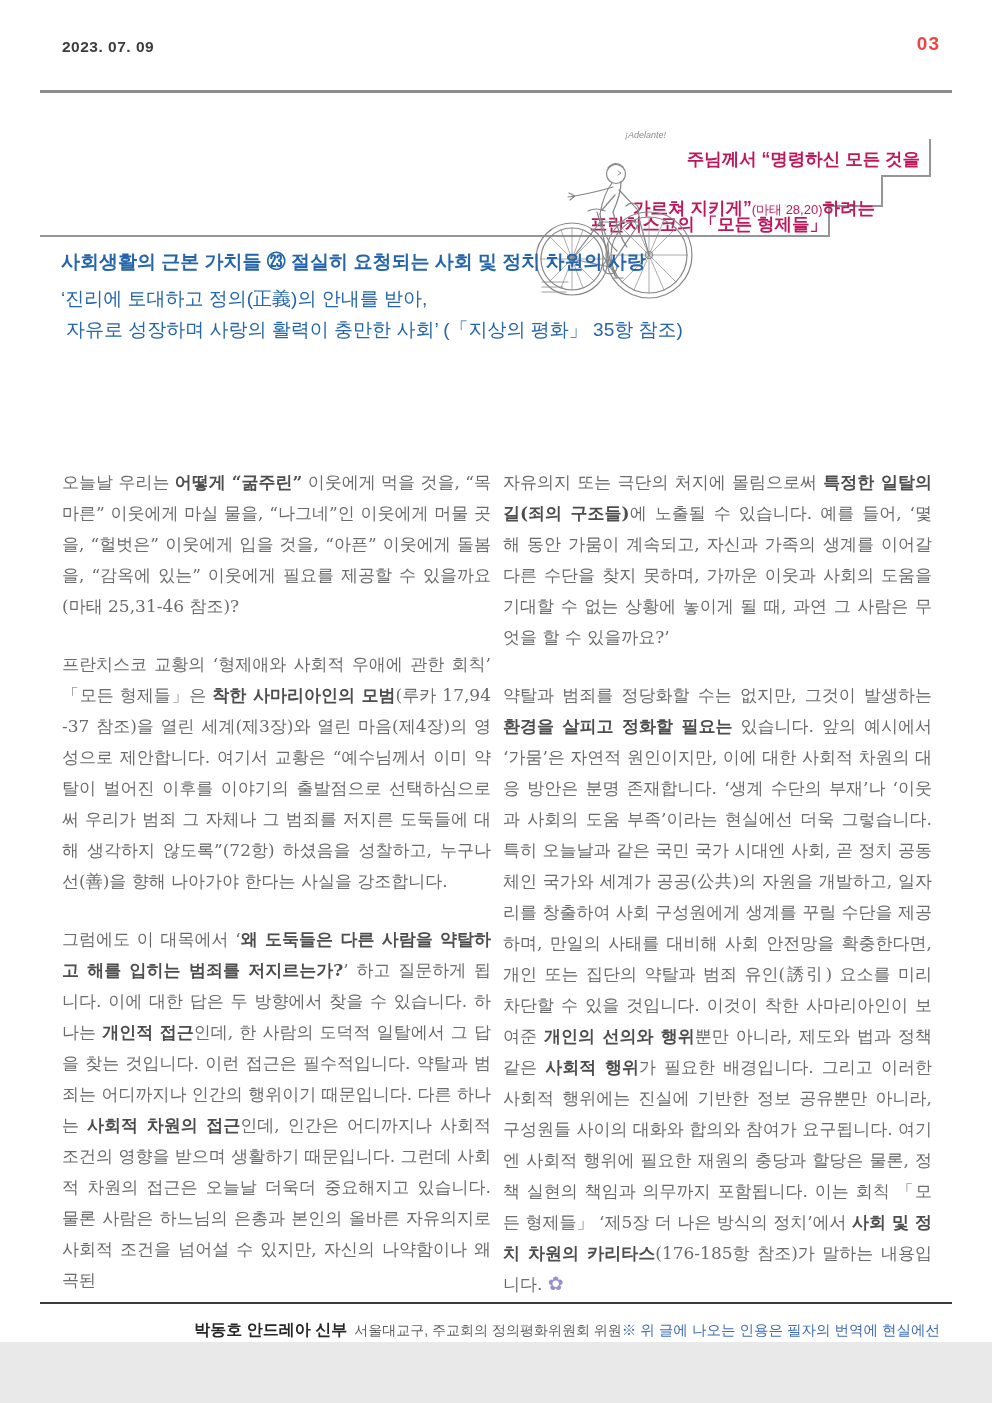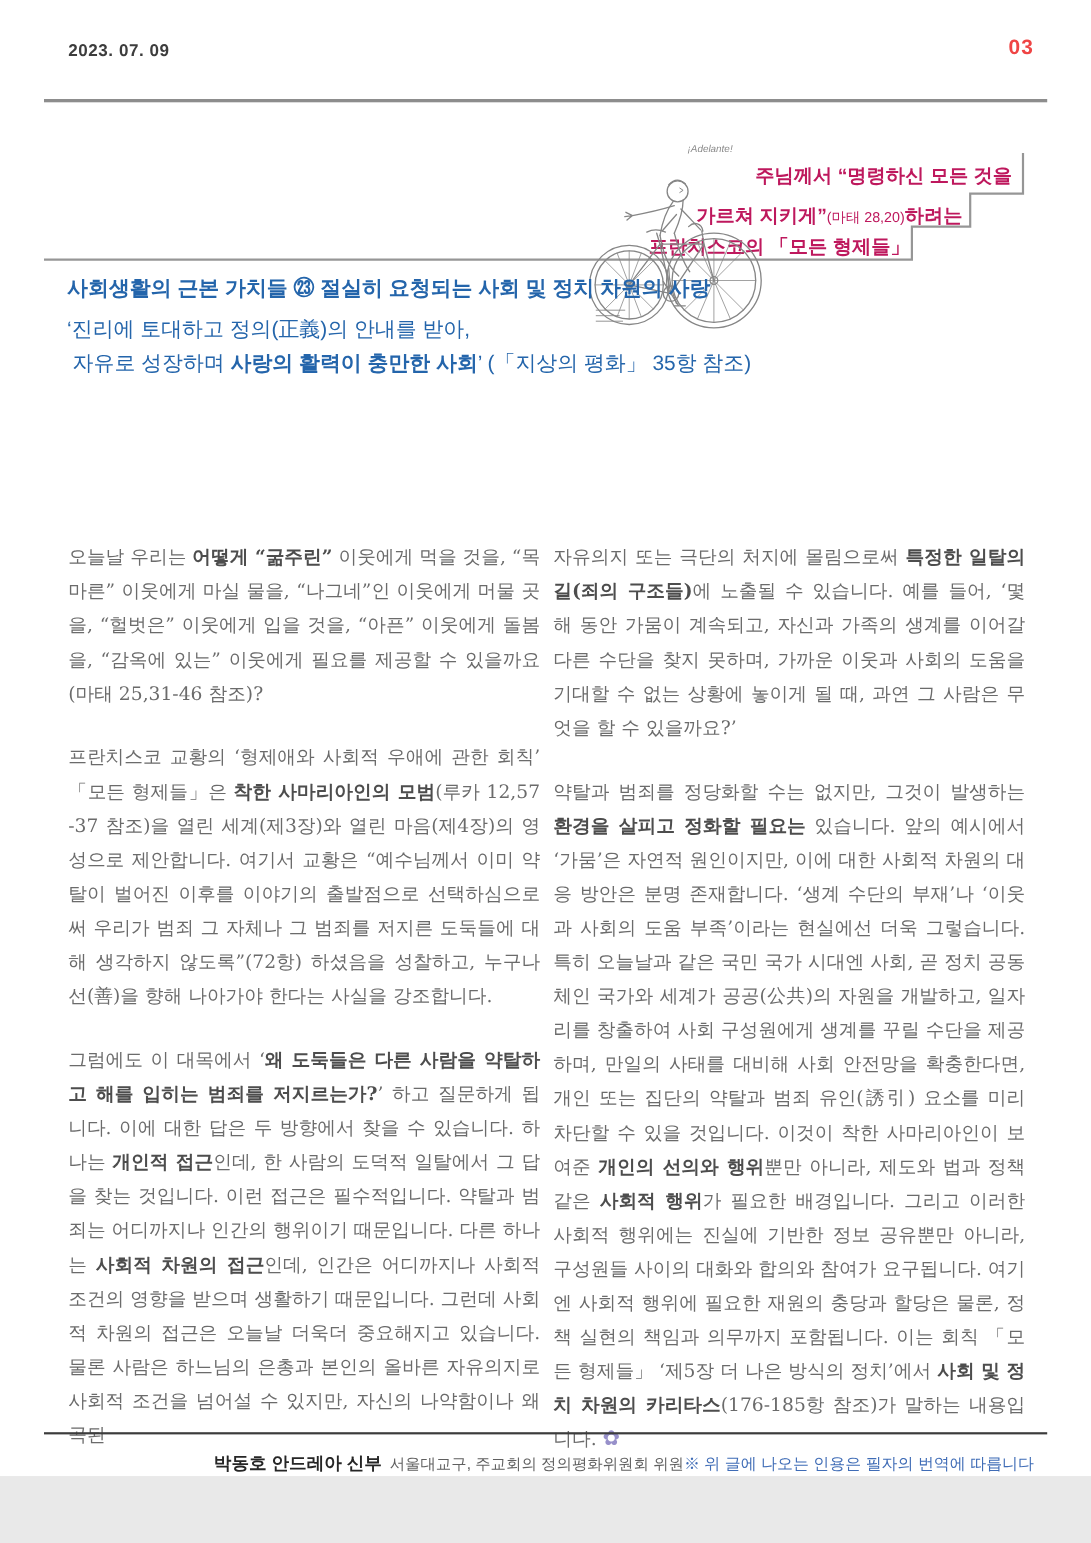--- a/index.html
+++ b/index.html
@@ -25,36 +25,36 @@
   .staircase { position:absolute; left:0; top:0; width:992px; height:320px; pointer-events:none; }
   .title {
     position:absolute; left:61px; top:191px;
     font-size:30px; font-weight:700; color:#1d5da9; letter-spacing:-0.5px; white-space:nowrap;
   }
   .callout-line {
     position:absolute; white-space:nowrap;
     font-size:17.5px; font-weight:700; color:#be185d;
   }
   .callout-l1 { top:147px; right:72px; }
-  .callout-l2 { top:184px; right:117px; }
+  .callout-l2 { top:196px; right:117px; }
   .callout-l3 { top:212px; right:165px; }
   .callout-ref { font-size:13px; font-weight:400; }
   .subtitle {
     position:absolute; left:61px; white-space:nowrap;
     font-size:19px; color:#2465ab;
   }
   .subtitle-1 { top:249px; font-weight:700; }
   .subtitle-2 { top:286px; font-weight:400; }
   .subtitle-3 { top:317px; left:66px; font-weight:400; }
-  .subtitle-3 .sb { font-weight:700; }
+  .subtitle-3 .sb { font-weight:400; }
   .bike { position:absolute; left:528px; top:124px; width:176px; height:192px; }
   .bike * { vector-effect:non-scaling-stroke; }
   
   .columns {
-    position:absolute; left:62px; top:492px; width:870px;
+    position:absolute; left:62px; top:467px; width:870px;
     display:flex; gap:12px;
   }
   .col {
     flex:1; text-align:justify;
     font-family:"DejaVu Serif", serif;
     font-size:17px; line-height:31px; color:#6b6b6b;
     word-break:break-all;
   }
   .para { margin:0 0 27px; }
   .para:last-child { margin-bottom:12px; }
@@ -141,30 +141,30 @@
 
   <div class="subtitle subtitle-1">사회생활의 근본 가치들 ㉓ 절실히 요청되는 사회 및 정치 차원의 사랑</div>
   <div class="subtitle subtitle-2">‘진리에 토대하고 정의(正義)의 안내를 받아,</div>
   <div class="subtitle subtitle-3">
     <span>자유로 성장하며 </span><span class="sb">사랑의 활력이 충만한 사회</span><span>’ (「지상의 평화」 35항 참조)</span>
   </div>
 
   <div class="columns">
     <div class="col">
         <p class="para"><span>오늘날 우리는 </span><span class="bold">어떻게 “굶주린”</span><span> 이웃에게 먹을 것을, “목마른” 이웃에게 마실 물을, “나그네”인 이웃에게 머물 곳을, “헐벗은” 이웃에게 입을 것을, “아픈” 이웃에게 돌봄을, “감옥에 있는” 이웃에게 필요를 제공할 수 있을까요 (마태 25,31-46 참조)?</span></p>
-        <p class="para"><span>프란치스코 교황의 ‘형제애와 사회적 우애에 관한 회칙’ 「모든 형제들」은 </span><span class="bold">착한 사마리아인의 모범</span><span>(루카 12,57-37 참조)을 열린 세계(제3장)와 열린 마음(제4장)의 영성으로 제안합니다. 여기서 교황은 “예수님께서 이미 약탈이 벌어진 이후를 이야기의 출발점으로 선택하심으로써 우리가 범죄 그 자체나 그 범죄를 저지른 도둑들에 대해 생각하지 않도록”(72항) 하셨음을 성찰하고, 누구나 선(善)을 향해 나아가야 한다는 사실을 강조합니다.</span></p>
+        <p class="para"><span>프란치스코 교황의 ‘형제애와 사회적 우애에 관한 회칙’ 「모든 형제들」은 </span><span class="bold">착한 사마리아인의 모범</span><span>(루카 17,94-37 참조)을 열린 세계(제3장)와 열린 마음(제4장)의 영성으로 제안합니다. 여기서 교황은 “예수님께서 이미 약탈이 벌어진 이후를 이야기의 출발점으로 선택하심으로써 우리가 범죄 그 자체나 그 범죄를 저지른 도둑들에 대해 생각하지 않도록”(72항) 하셨음을 성찰하고, 누구나 선(善)을 향해 나아가야 한다는 사실을 강조합니다.</span></p>
         <p class="para"><span>그럼에도 이 대목에서 ‘</span><span class="bold">왜 도둑들은 다른 사람을 약탈하고 해를 입히는 범죄를 저지르는가?</span><span>’ 하고 질문하게 됩니다. 이에 대한 답은 두 방향에서 찾을 수 있습니다. 하나는 </span><span class="bold">개인적 접근</span><span>인데, 한 사람의 도덕적 일탈에서 그 답을 찾는 것입니다. 이런 접근은 필수적입니다. 약탈과 범죄는 어디까지나 인간의 행위이기 때문입니다. 다른 하나는 </span><span class="bold">사회적 차원의 접근</span><span>인데, 인간은 어디까지나 사회적 조건의 영향을 받으며 생활하기 때문입니다. 그런데 사회적 차원의 접근은 오늘날 더욱더 중요해지고 있습니다. 물론 사람은 하느님의 은총과 본인의 올바른 자유의지로 사회적 조건을 넘어설 수 있지만, 자신의 나약함이나 왜곡된</span></p>
       </div>
     <div class="col">
         <p class="para"><span>자유의지 또는 극단의 처지에 몰림으로써 </span><span class="bold">특정한 일탈의 길(죄의 구조들)</span><span>에 노출될 수 있습니다. 예를 들어, ‘몇 해 동안 가뭄이 계속되고, 자신과 가족의 생계를 이어갈 다른 수단을 찾지 못하며, 가까운 이웃과 사회의 도움을 기대할 수 없는 상황에 놓이게 될 때, 과연 그 사람은 무엇을 할 수 있을까요?’</span></p>
         <p class="para"><span>약탈과 범죄를 정당화할 수는 없지만, 그것이 발생하는 </span><span class="bold">환경을 살피고 정화할 필요는</span><span> 있습니다. 앞의 예시에서 ‘가뭄’은 자연적 원인이지만, 이에 대한 사회적 차원의 대응 방안은 분명 존재합니다. ‘생계 수단의 부재’나 ‘이웃과 사회의 도움 부족’이라는 현실에선 더욱 그렇습니다. 특히 오늘날과 같은 국민 국가 시대엔 사회, 곧 정치 공동체인 국가와 세계가 공공(公共)의 자원을 개발하고, 일자리를 창출하여 사회 구성원에게 생계를 꾸릴 수단을 제공하며, 만일의 사태를 대비해 사회 안전망을 확충한다면, 개인 또는 집단의 약탈과 범죄 유인(誘引) 요소를 미리 차단할 수 있을 것입니다. 이것이 착한 사마리아인이 보여준 </span><span class="bold">개인의 선의와 행위</span><span>뿐만 아니라, 제도와 법과 정책 같은 </span><span class="bold">사회적 행위</span><span>가 필요한 배경입니다. 그리고 이러한 사회적 행위에는 진실에 기반한 정보 공유뿐만 아니라, 구성원들 사이의 대화와 합의와 참여가 요구됩니다. 여기엔 사회적 행위에 필요한 재원의 충당과 할당은 물론, 정책 실현의 책임과 의무까지 포함됩니다. 이는 회칙 「모든 형제들」 ‘제5장 더 나은 방식의 정치’에서 </span><span class="bold">사회 및 정치 차원의 카리타스</span><span>(176-185항 참조)가 말하는 내용입니다. </span><span class="endmark">✿</span></p>
       </div>
   </div>
 
   <div class="rule-footer"></div>
   <div class="footer-row">
     <div class="author">
       <span class="author-name">박동호 안드레아 신부</span><span class="author-title">서울대교구, 주교회의 정의평화위원회 위원</span>
     </div>
-    <div class="footer-note">※ 위 글에 나오는 인용은 필자의 번역에 따릅니다</div>
+    <div class="footer-note">※ 위 글에 나오는 인용은 필자의 번역에 현실에선</div>
   </div>
 
 </div>
 
 </body></html>

